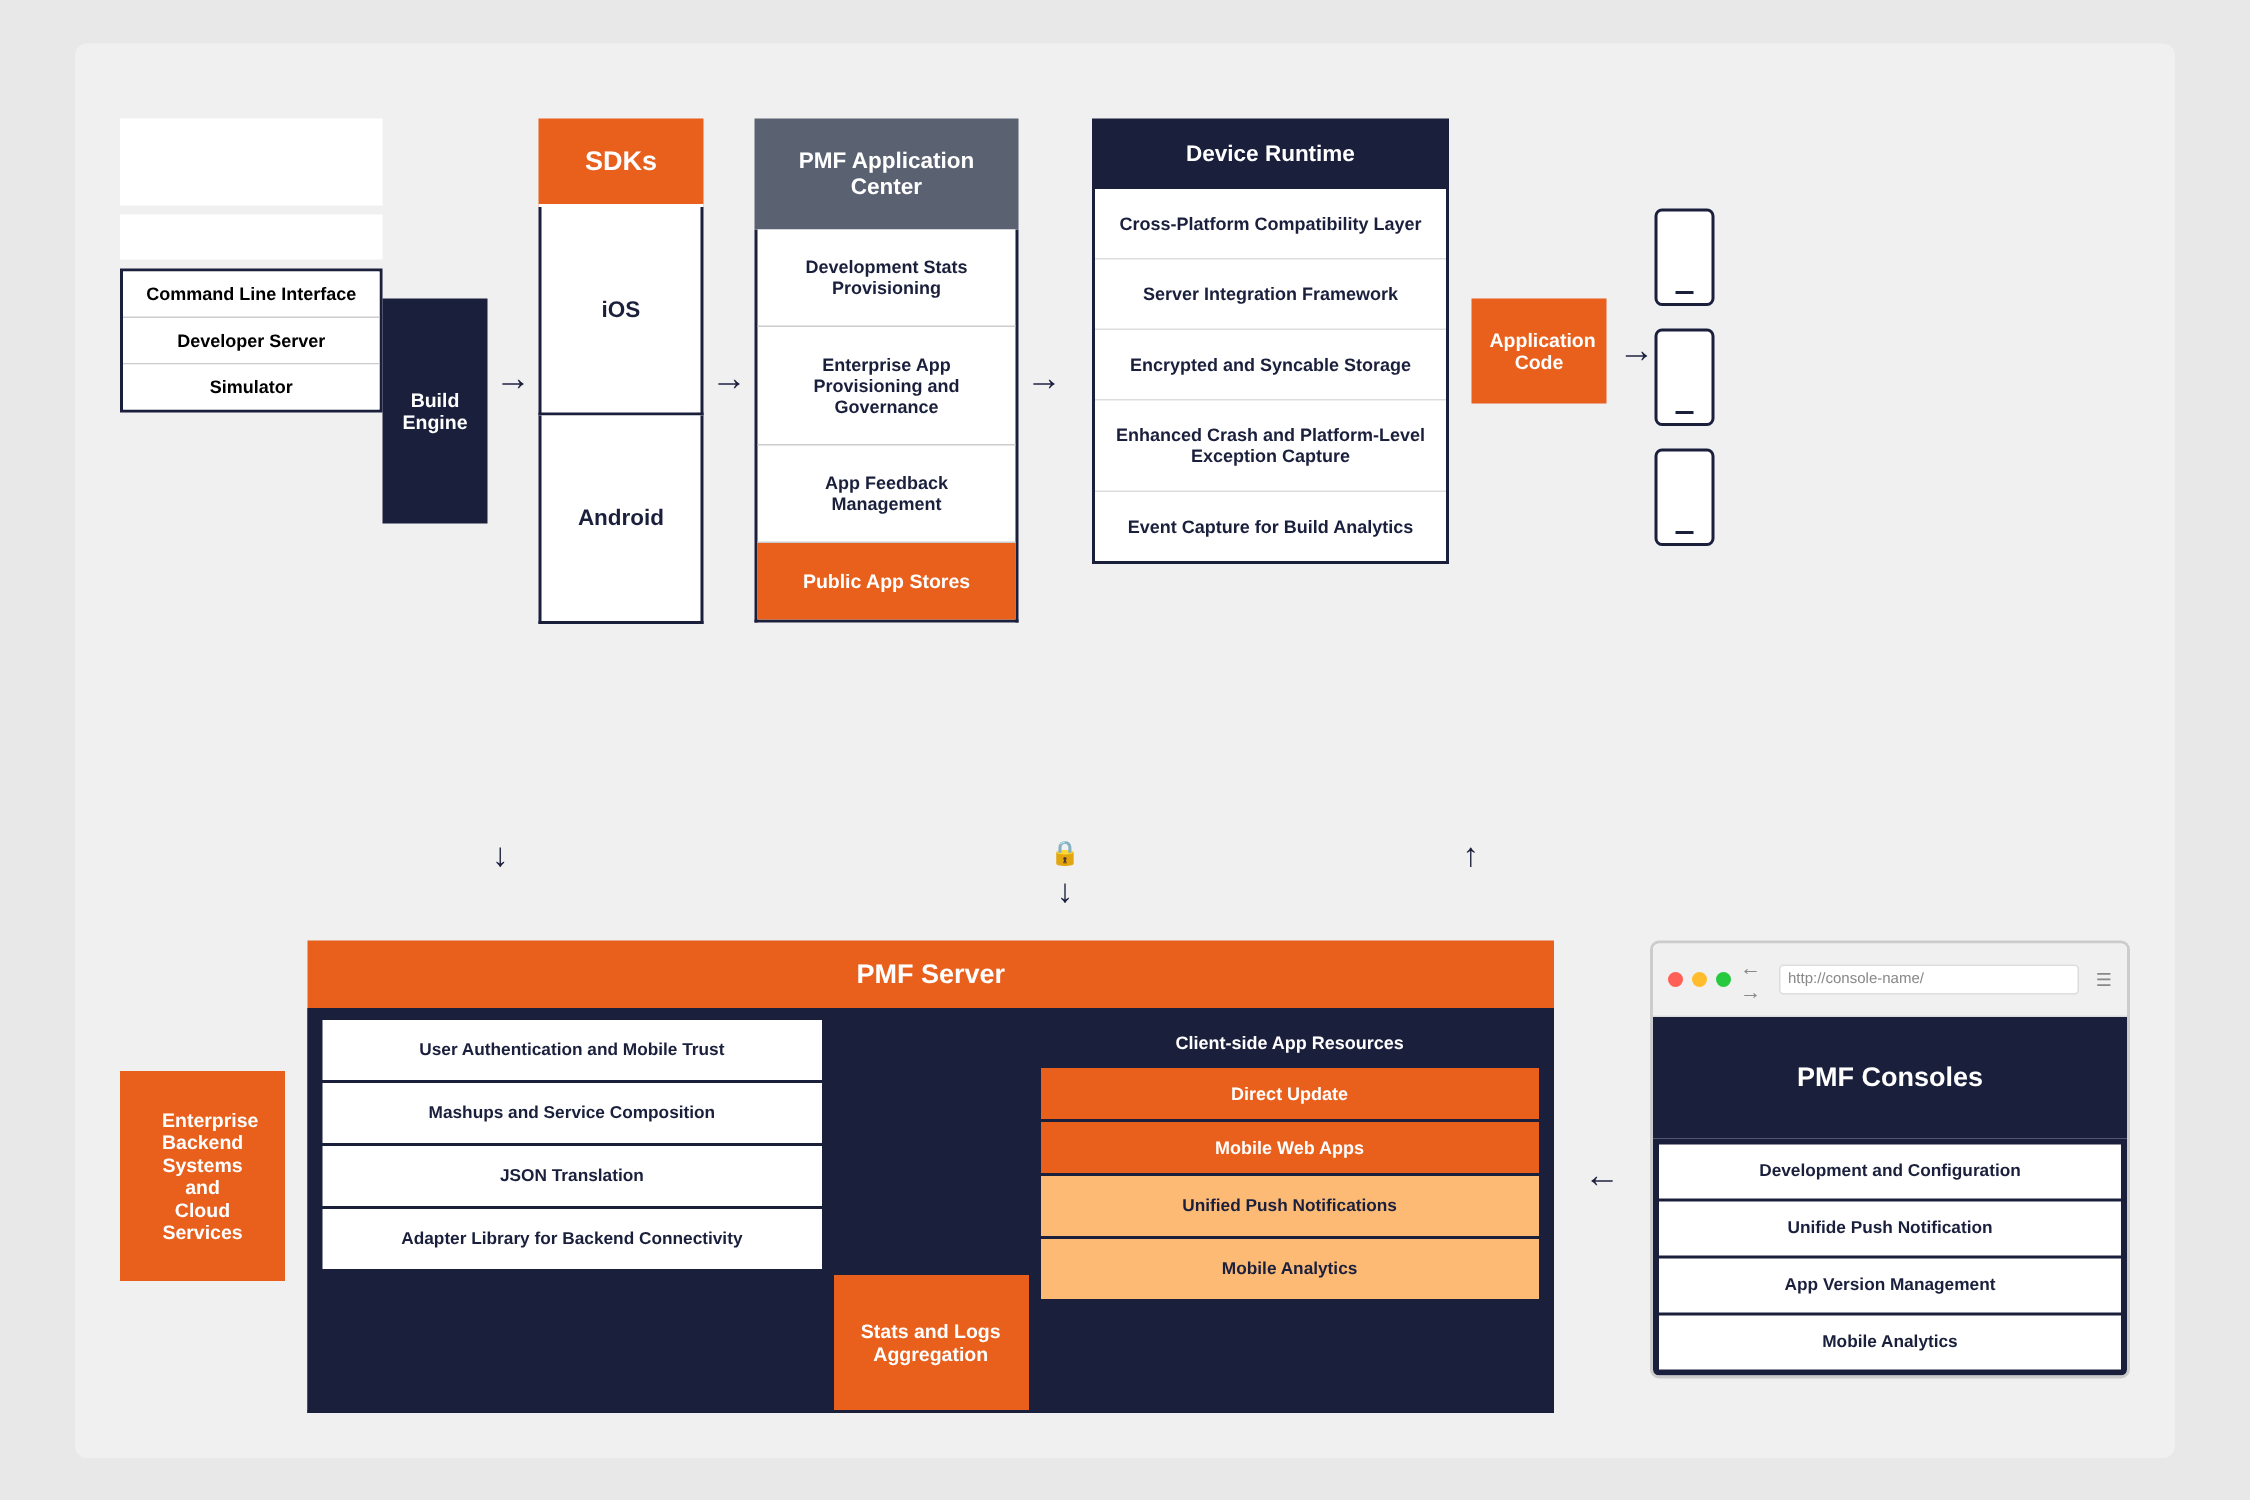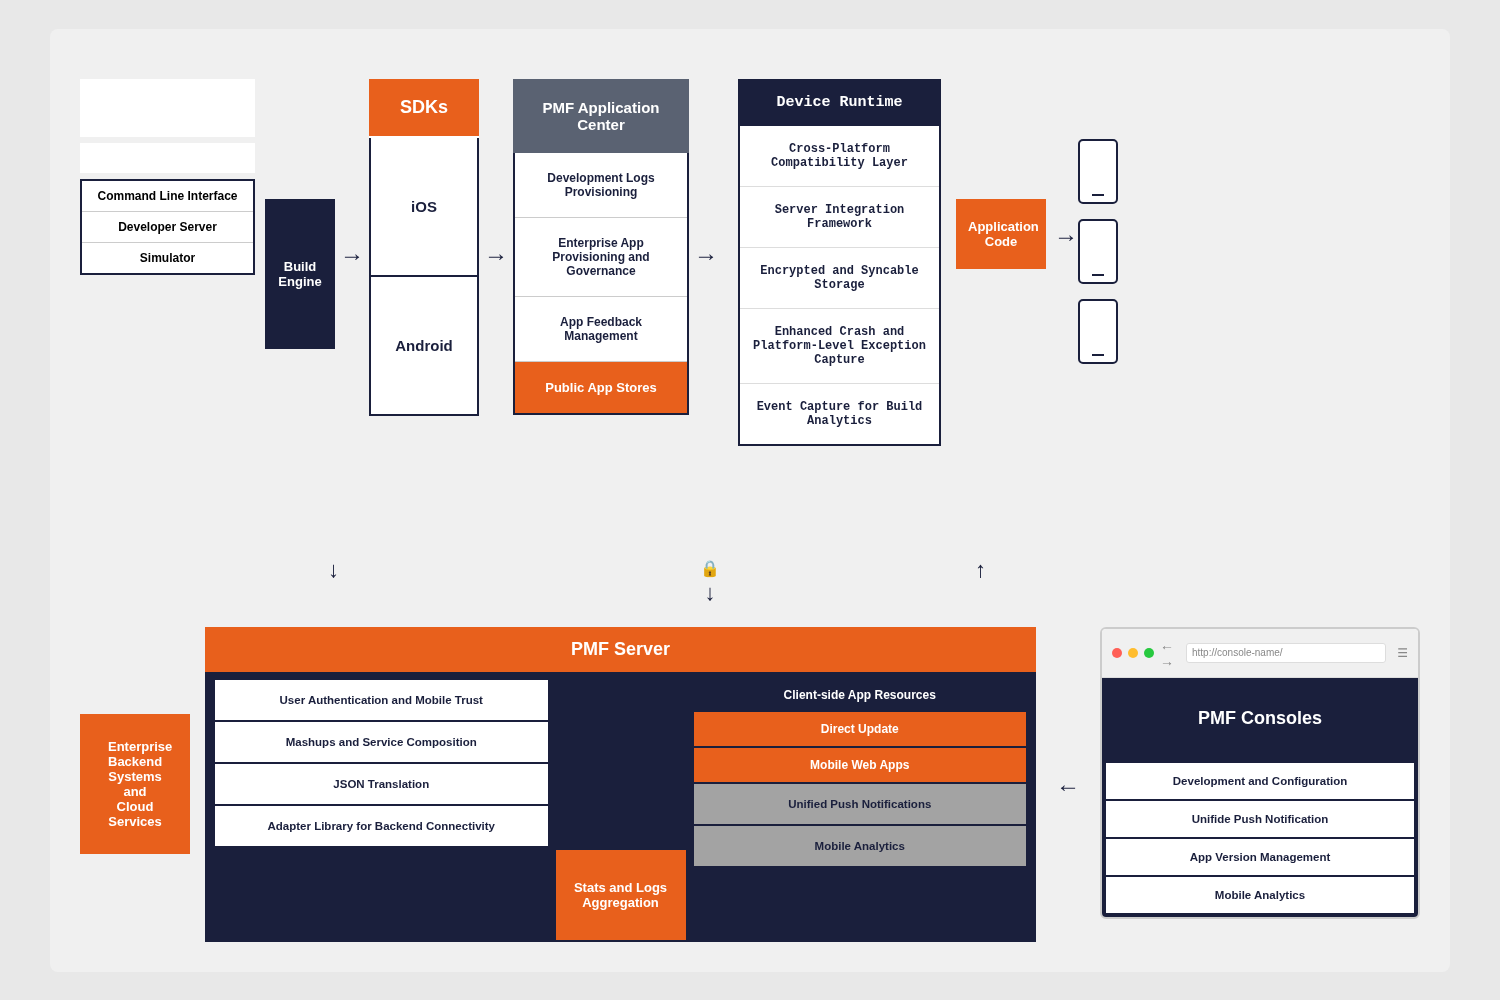--- a/index.html
+++ b/index.html
@@ -53,21 +53,20 @@
     }
     .ide-box.orange-bg {
       border: none;
     }
 
     
     .build-engine-col {
       display: flex;
       flex-direction: column;
       align-items: center;
-      margin-left: 10px;
       margin-top: 140px;
       flex-shrink: 0;
       justify-content: center;
     }
     .build-engine-box {
       background: #1a1f3c;
       color: white;
       font-weight: bold;
       font-size: 13px;
       text-align: center;
@@ -159,27 +158,26 @@
       background: #E8601C;
       color: white;
       font-weight: bold;
       font-size: 13px;
       text-align: center;
       padding: 18px 10px;
     }
 
     
     .device-runtime-col {
-      width: 203px;
+      width: 238px;
       flex-shrink: 0;
       margin-top: 20px;
       margin-left: 15px;
       display: flex;
       flex-direction: column;
-      font-family: Liberation Mono, monospace;
     }
     .device-runtime-header {
       background: #1a1f3c;
       color: white;
       font-weight: bold;
       font-size: 15px;
       text-align: center;
       padding: 15px 10px;
     }
     .device-runtime-body {
@@ -323,21 +321,21 @@
       padding: 8px;
     }
     .client-resources-label {
       color: white;
       font-weight: bold;
       font-size: 12px;
       text-align: center;
       padding: 8px;
     }
     .server-right-item {
-      background: #a3a3a3;
+      background: #fdba74;
       color: #1a1f3c;
       font-weight: bold;
       font-size: 11.5px;
       text-align: center;
       padding: 14px 10px;
     }
     .server-right-item-orange {
       background: #E8601C;
       color: white;
       font-weight: bold;
@@ -455,21 +453,21 @@
     </div>
 
     <div class="arrow-right">→</div>
 
     <div class="pmf-center-col">
       <div class="pmf-header">
         <span>PMF Application Center</span>
       </div>
       <div class="pmf-body">
         <div class="pmf-item">
-          <span>Development Logs Provisioning</span>
+          <span>Development Stats Provisioning</span>
         </div>
         <div class="pmf-item">
           <span>Enterprise App Provisioning and Governance</span>
         </div>
         <div class="pmf-item">
           <span>App Feedback Management</span>
         </div>
         <div class="pmf-item-orange">
           <span>Public App Stores</span>
         </div>

